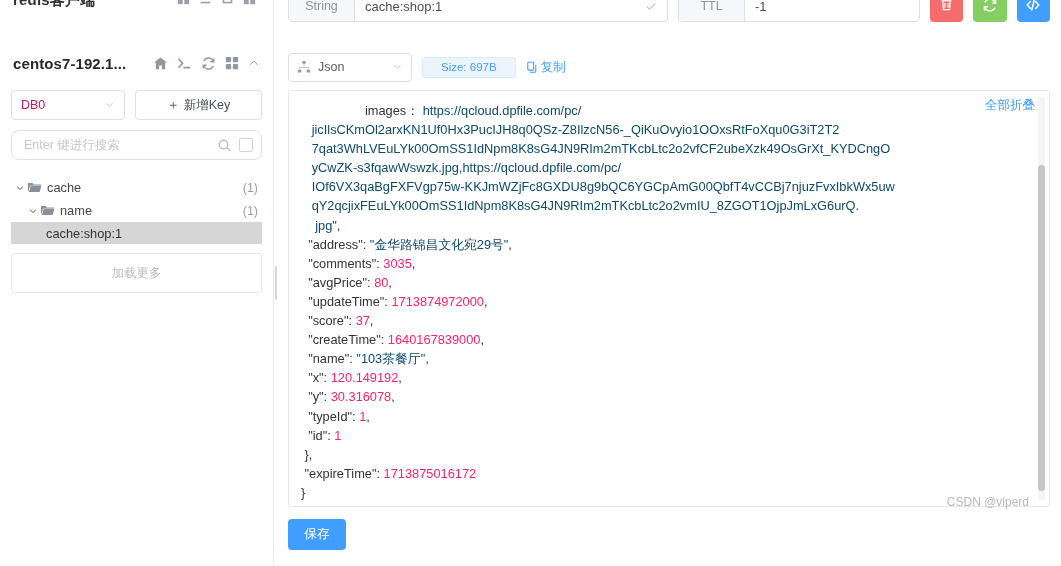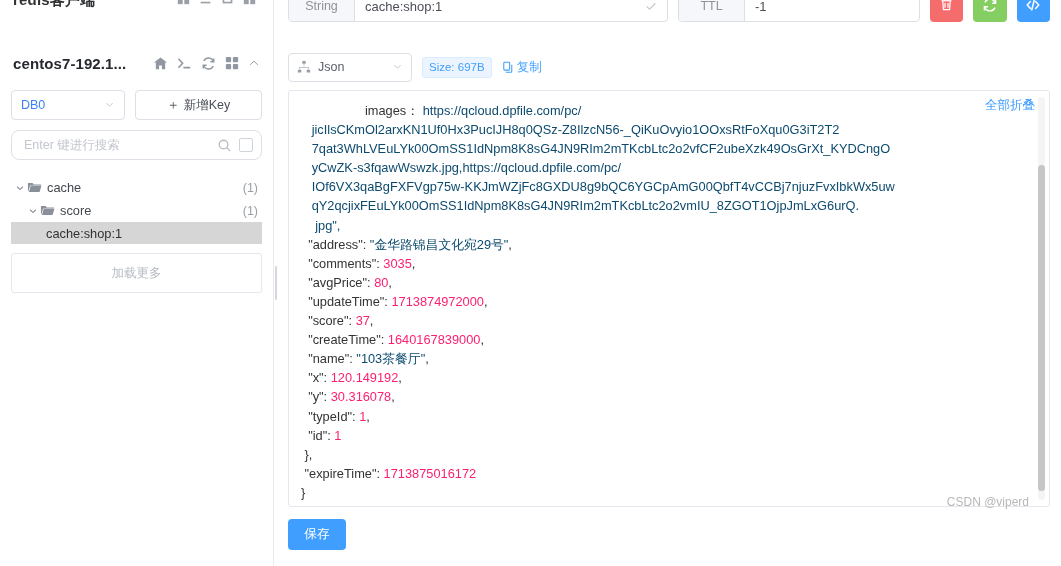--- a/index.html
+++ b/index.html
@@ -78,21 +78,21 @@
   .db-select {
     flex: 0 0 114px;
     height: 30px;
     border: 1px solid #dcdfe6;
     border-radius: 4px;
     display: flex;
     align-items: center;
     justify-content: space-between;
     padding: 12px 9px;
     font-size: 12.5px;
-    color: #3b82f6;
+    color: #be185d;
     background: #fff;
     cursor: pointer;
   }
   .db-select .caret { color: #bfc4cc; font-size: 11px; }
   .add-key-btn {
     flex: 1 1 auto;
     height: 30px;
     border: 1px solid #dcdfe6;
     border-radius: 4px;
     background: #fff;
@@ -294,21 +294,21 @@
   }
   .json-select .sitemap { color: #9aa0a8; display: flex; }
   .json-select .lbl { flex: 1 1 auto; }
   .json-select .caret { color: #bfc4cc; font-size: 11px; }
   .size-tag {
     background: #ecf5ff;
     border: 1px solid #d9ecff;
     color: #409eff;
     font-size: 11.5px;
     border-radius: 3px;
-    padding: 2px 6px;
+    padding: 2px 18px;
     line-height: 15px;
   }
   .copy-link {
     color: #409eff;
     font-size: 12.5px;
     display: flex;
     align-items: center;
     gap: 2px;
     cursor: pointer;
   }
@@ -512,21 +512,21 @@
           <svg width="10" height="10" viewBox="0 0 16 16" fill="none" stroke="currentColor" stroke-width="1.8">
               <path d="M3.5 6 8 10.5 12.5 6"></path>
             </svg>
         </span>
         <span class="folder-ico">
           <svg width="15" height="15" viewBox="0 0 16 16" fill="currentColor">
               <path d="M1 3.2h5l1.2 1.5H15v1.1H3.4L1.4 12H1z"></path>
               <path d="M4 6.2h11.4L13.4 12.8H2z"></path>
             </svg>
         </span>
-        <span class="tree-label">score</span>
+        <span class="tree-label">name</span>
         <span class="tree-count">(1)</span>
       </div>
 
       <div class="tree-row leaf">
         <span class="tree-label">cache:shop:1</span>
       </div>
 
       <div class="load-more">加载更多</div>
     </div>
   </div>

